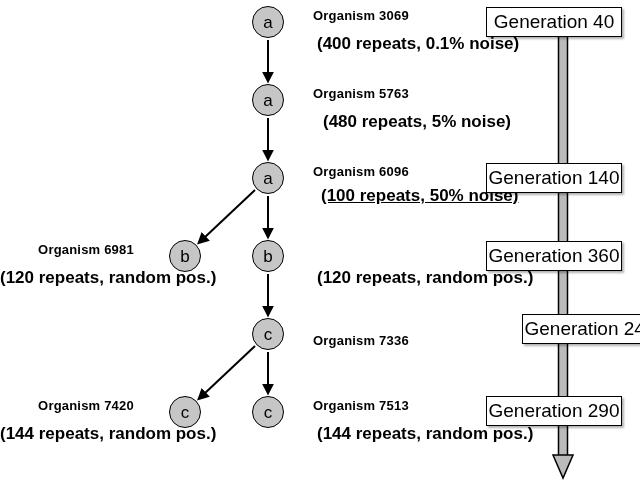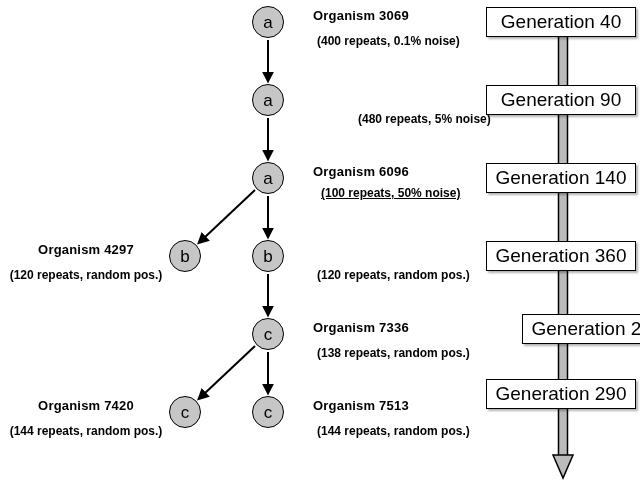--- a/index.html
+++ b/index.html
@@ -12,27 +12,27 @@
     position:absolute;width:32px;height:32px;border-radius:50%;
     background:#c6c6c6;border:1.7px solid #000;box-sizing:border-box;
     display:flex;align-items:center;justify-content:center;
     font-size:17px;line-height:1;z-index:3;
   }
   .org-label{
     position:absolute;left:313px;font-size:13px;font-weight:700;
     white-space:nowrap;z-index:2;letter-spacing:0.2px;
   }
   .org-sub{
-    position:absolute;left:317px;font-size:12px;font-weight:700;
+    position:absolute;left:317px;font-size:17px;font-weight:700;
     white-space:nowrap;z-index:2;
   }
   .org-label.branch{left:0;width:172px;text-align:center;}
   .org-sub.branch{left:0;width:172px;text-align:center;}
   .gen-box{
-    position:absolute;left:486px;width:150px;height:30px;box-sizing:border-box;
+    position:absolute;left:486px;width:136px;height:30px;box-sizing:border-box;
     background:#ffffff;border:1.6px solid #000;z-index:4;
     display:flex;align-items:center;justify-content:center;
     font-size:19px;font-weight:400;box-shadow:1.5px 1.5px 2px rgba(0,0,0,0.3);
     white-space:nowrap;
   }
 </style>
 </head>
 <body>
 
 <div id="stage">
@@ -57,41 +57,40 @@
     <line x1="268" y1="352" x2="268" y2="386" stroke="#000" stroke-width="2" marker-end="url(#ah)"></line>
     <line x1="255" y1="346" x2="204" y2="394" stroke="#000" stroke-width="2" marker-end="url(#ah)"></line>
   </svg>
 
   <div class="node" style="left:252px;top:6px;">a</div>
   <div class="org-label" style="top:8px;">Organism 3069</div>
   <div class="org-sub" style="top:34px;">(400 repeats, 0.1% noise)</div>
   <div class="gen-box" style="top:7px;">Generation 40</div>
 
   <div class="node" style="left:252px;top:84px;">a</div>
-  <div class="org-sub" style="top:112px;left:323px;margin-left:35px;">(480 repeats, 5% noise)</div>
-  <div class="gen-box" style="top:85px;">Generation 90</div>
+  <div class="org-label" style="top:86px;">Organism 5763</div>
+  <div class="org-sub" style="top:112px;left:323px;">(480 repeats, 5% noise)</div>
 
   <div class="node" style="left:252px;top:162px;">a</div>
   <div class="org-label" style="top:164px;">Organism 6096</div>
   <div class="org-sub" style="top:186px;left:321px;text-decoration:underline;">(100 repeats, 50% noise)</div>
   <div class="gen-box" style="top:163px;">Generation 140</div>
 
   <div class="node" style="left:169px;top:240px;">b</div>
   <div class="node" style="left:252px;top:240px;">b</div>
-  <div class="org-label branch" style="top:242px;">Organism 4297</div>
+  <div class="org-label branch" style="top:242px;">Organism 6981</div>
   <div class="org-sub branch" style="top:268px;">(120 repeats, random pos.)</div>
   <div class="org-sub" style="top:268px;">(120 repeats, random pos.)</div>
   <div class="gen-box" style="top:241px;">Generation 360</div>
 
   <div class="node" style="left:252px;top:318px;">c</div>
-  <div class="org-label" style="top:320px;">Organism 7336</div>
-  <div class="org-sub" style="top:346px;">(138 repeats, random pos.)</div>
+  <div class="org-label" style="top:333px;">Organism 7336</div>
   <div class="gen-box" style="top:314px;margin-left:36px;">Generation 240</div>
 
   <div class="node" style="left:169px;top:396px;">c</div>
   <div class="node" style="left:252px;top:396px;">c</div>
   <div class="org-label branch" style="top:398px;">Organism 7420</div>
   <div class="org-sub branch" style="top:424px;">(144 repeats, random pos.)</div>
   <div class="org-label" style="top:398px;">Organism 7513</div>
   <div class="org-sub" style="top:424px;">(144 repeats, random pos.)</div>
-  <div class="gen-box" style="top:379px;text-align:center;">Generation 290</div>
+  <div class="gen-box" style="top:396px;text-align:center;">Generation 290</div>
 
 </div>
 
 </body></html>

